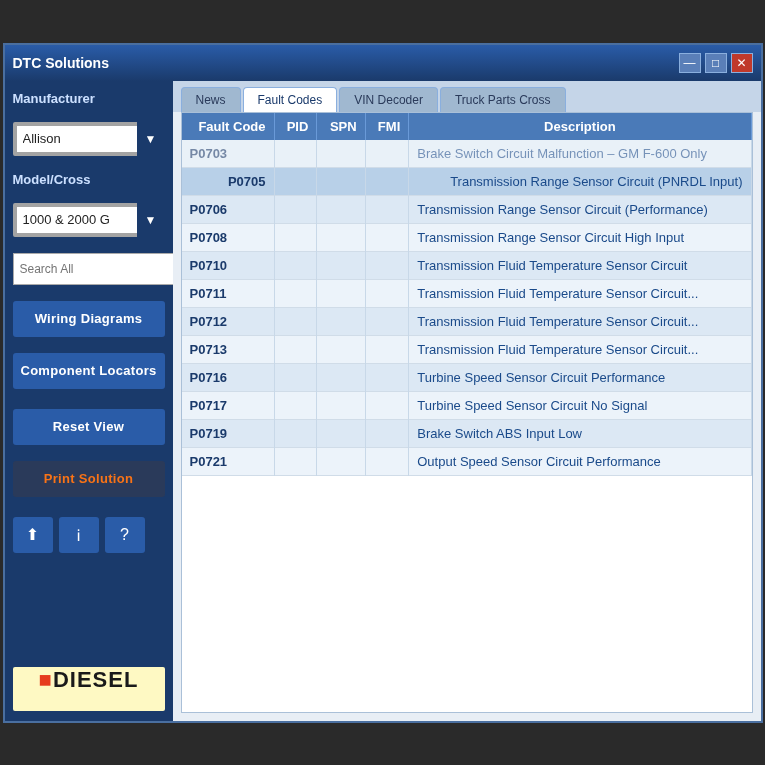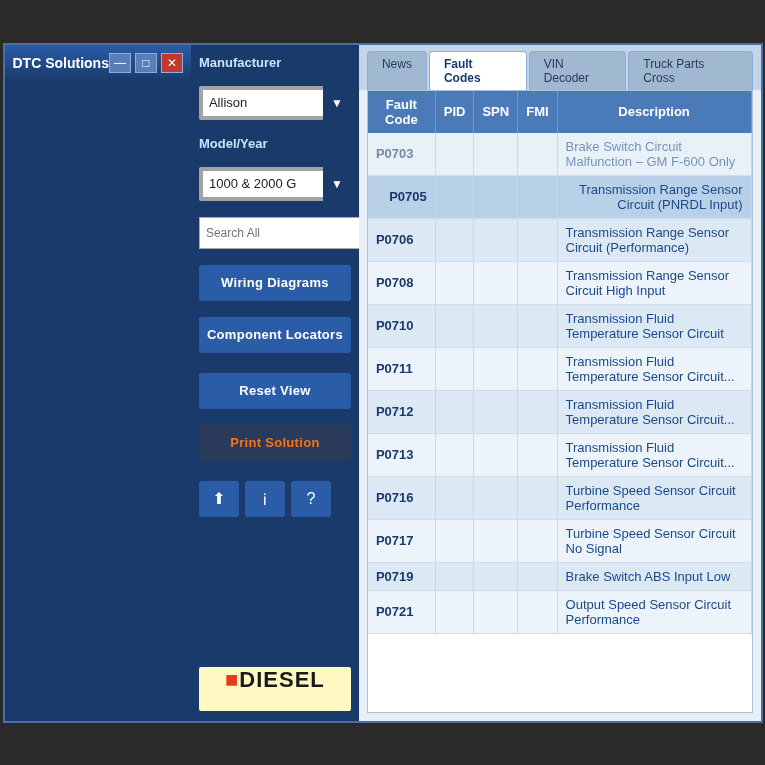--- a/index.html
+++ b/index.html
@@ -12,21 +12,21 @@
       justify-content: center;
       font-family: Arial, sans-serif;
       overflow: hidden;
     }
     .window {
       width: 760px;
       height: 680px;
       background: #1a3a6b;
       border: 2px solid #4a6fa0;
       display: flex;
-      flex-direction: row;
+      flex-direction: column;
       position: relative;
     }
     .title-bar {
       background: linear-gradient(to bottom, #2a5ca8, #1a3a6b);
       height: 36px;
       display: flex;
       align-items: center;
       justify-content: space-between;
       padding: 0 8px;
       flex-shrink: 0;
@@ -201,41 +201,41 @@
       cursor: pointer;
       border-radius: 4px 4px 0 0;
       background: #a0b8d0;
       color: #2a3a5a;
       border: 1px solid #8aafde;
       border-bottom: none;
     }
     .tab.active {
       background: white;
       color: #1a3a6b;
-      font-weight: bold;
+      font-weight: normal;
     }
     .table-container {
       flex: 1;
       overflow-y: auto;
       background: white;
       margin: 0 8px 8px 8px;
       border: 1px solid #aac0d8;
     }
     table {
       width: 100%;
       border-collapse: collapse;
       font-size: 13px;
     }
     thead tr {
       background: #4a7ab8;
       color: white;
     }
     thead th {
       padding: 6px 8px;
-      text-align: center;
+      text-align: right;
       border-right: 1px solid #6a9ad8;
       font-weight: bold;
     }
     thead th.desc {
       text-align: center;
     }
     tbody tr {
       border-bottom: 1px solid #d0dce8;
     }
     tbody tr:nth-child(odd) {
@@ -283,21 +283,21 @@
 
     <div class="sidebar">
       <span class="sidebar-label">Manufacturer</span>
       <div class="select-wrapper">
         <select class="sidebar-select">
           <option>Allison</option>
         </select>
         <div class="select-arrow">▼</div>
       </div>
 
-      <span class="sidebar-label">Model/Year</span>
+      <span class="sidebar-label">Model/Cross</span>
       <div class="select-wrapper">
         <select class="sidebar-select">
           <option>1000 &amp; 2000 G</option>
         </select>
         <div class="select-arrow">▼</div>
       </div>
 
       <div class="search-row">
         <input class="search-input" type="text" placeholder="Search All" style="">
         <div class="search-btn">🔍</div>

